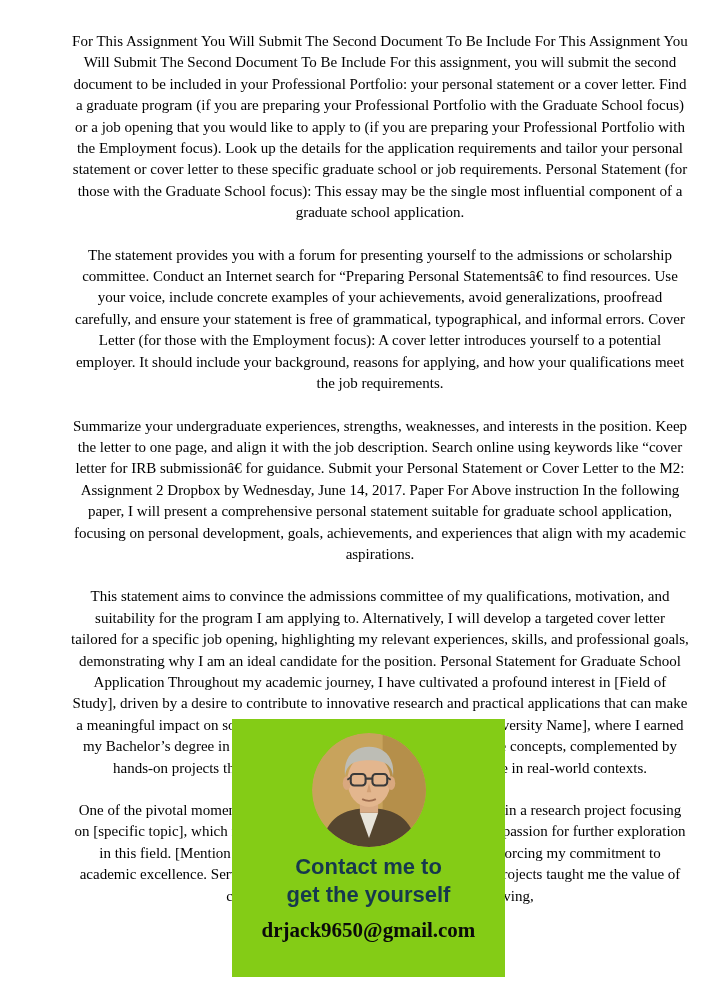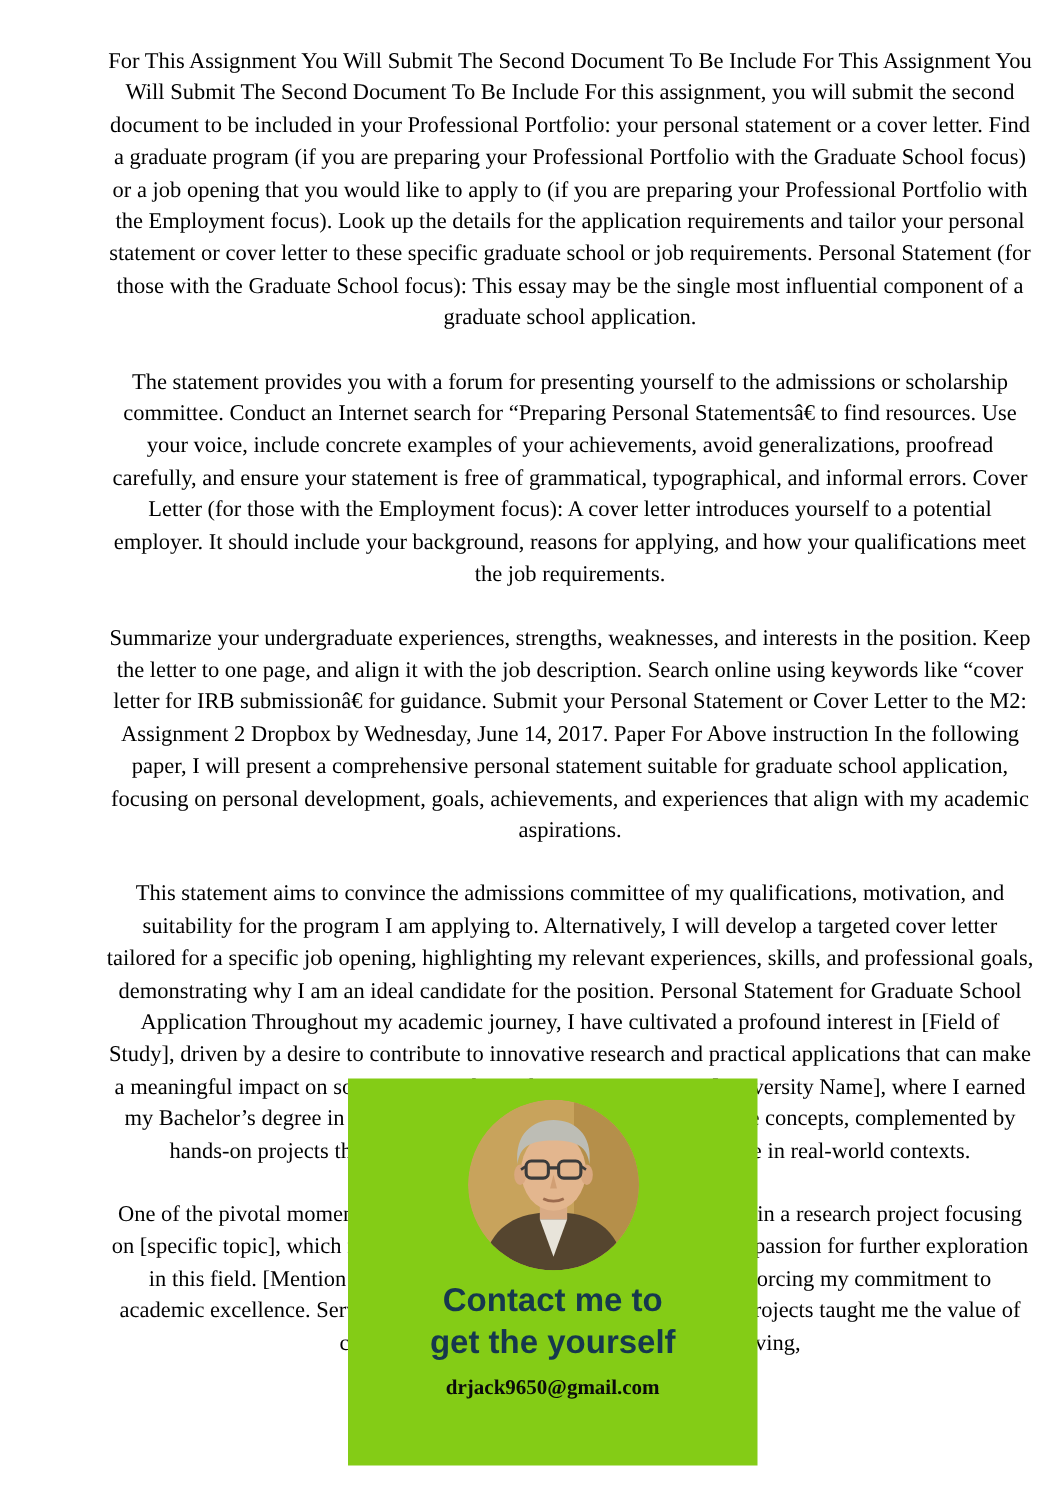--- a/index.html
+++ b/index.html
@@ -64,21 +64,21 @@
     font-weight: 700;
     font-size: 22px;
     line-height: 28px;
     color: #16384e;
   }
 
   .ad-email {
     margin-top: 9px;
     font-family: "Liberation Serif", serif;
     font-weight: 700;
-    font-size: 14px;
+    font-size: 21px;
     color: #0a0a0a;
   }
 </style>
 </head>
 <body>
 
 <div class="page">
 
   <div class="content">
     <p>For This Assignment You Will Submit The Second Document To Be Include For This Assignment You Will Submit The Second Document To Be Include For this assignment, you will submit the second document to be included in your Professional Portfolio: your personal statement or a cover letter. Find a graduate program (if you are preparing your Professional Portfolio with the Graduate School focus) or a job opening that you would like to apply to (if you are preparing your Professional Portfolio with the Employment focus). Look up the details for the application requirements and tailor your personal statement or cover letter to these specific graduate school or job requirements. Personal Statement (for those with the Graduate School focus): This essay may be the single most influential component of a graduate school application.</p>

